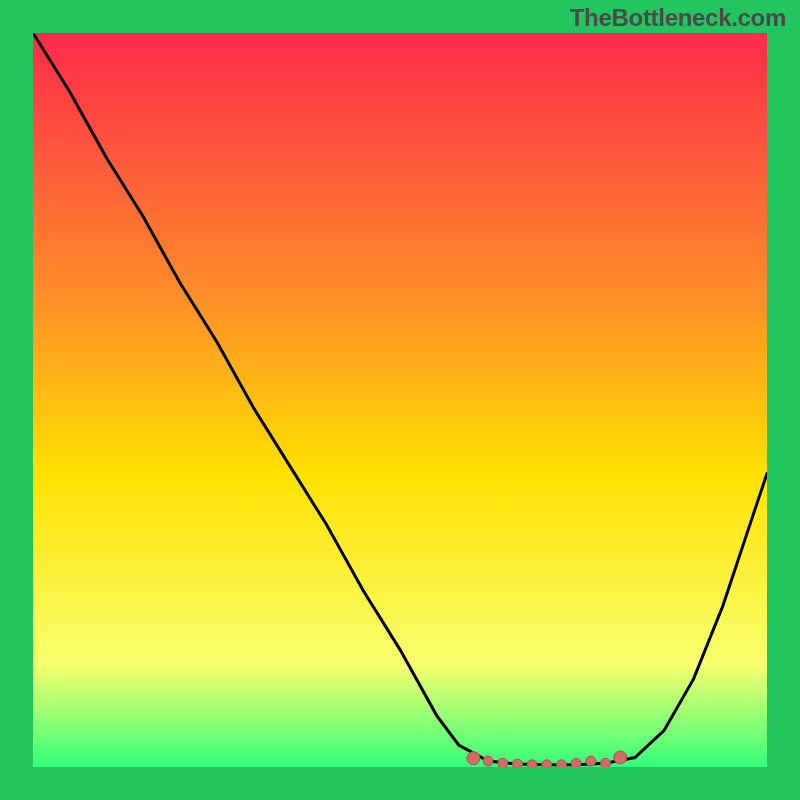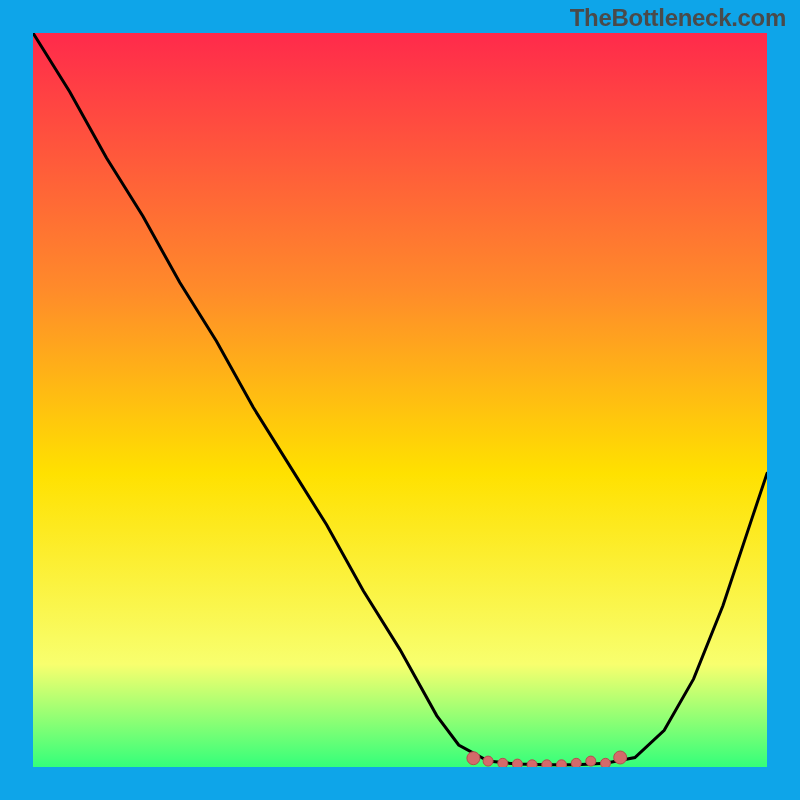--- a/index.html
+++ b/index.html
@@ -7,21 +7,21 @@
     padding: 0;
     width: 800px;
     height: 800px;
     background: #000;
     overflow: hidden;
   }
   .outer {
     position: relative;
     width: 800px;
     height: 800px;
-    background: #0ea5e9;
+    background: #22c55e;
   }
   .attribution {
     position: absolute;
     top: 4px;
     right: 14px;
     color: #4a4a4a;
     font-family: Arial, Helvetica, sans-serif;
     font-size: 24px;
     font-weight: bold;
     letter-spacing: -0.3px;

